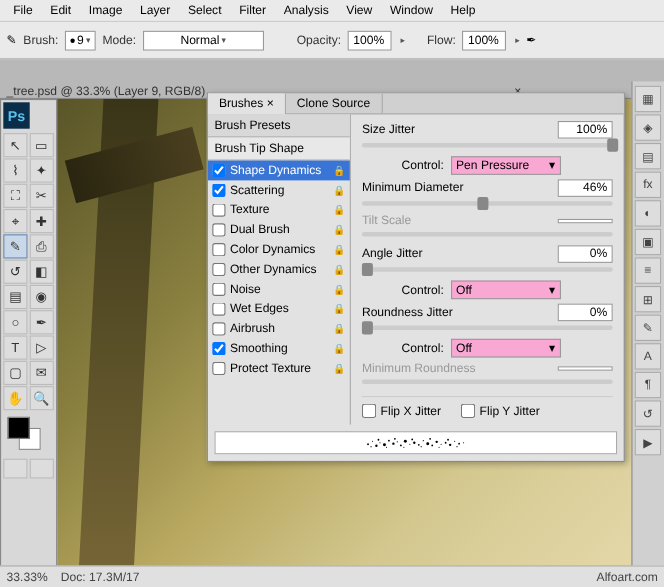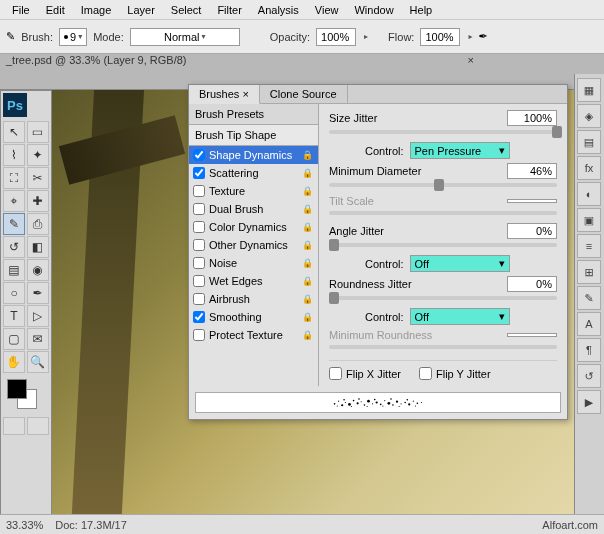--- a/index.html
+++ b/index.html
@@ -5,21 +5,21 @@
 * { box-sizing: border-box; margin: 0; padding: 0; font-family: Tahoma, sans-serif; font-size: 11px; }
 body { background: #e8e8e8; width: 604px; height: 534px; overflow: hidden; position: relative; }
 .menubar { background: #eaeaea; height: 20px; display: flex; align-items: center; padding: 0 4px; border-bottom: 1px solid #ccc; }
 .menubar span { padding: 2px 8px; cursor: default; }
 .optbar { background: #eaeaea; height: 34px; display: flex; align-items: center; padding: 0 6px; gap: 6px; border-bottom: 1px solid #aaa; }
 .optbar .lbl { color: #333; }
 .optbar .field { background: #fff; border: 1px solid #999; padding: 1px 4px; height: 18px; display: inline-flex; align-items: center; }
 .optbar .dd { width: 110px; justify-content: center; }
 .optbar .pct { width: 40px; }
 .optbar .arrow { font-size: 8px; color: #555; margin-left: 2px; }
-.docbar { background: #b8b8b8; height: 36px; display: flex; align-items: flex-start; padding: 0 6px; color: #333; border-bottom: 1px solid #888; position: relative; }
+.docbar { background: #b8b8b8; height: 36px; display: flex; align-items: flex-end; padding: 0 6px; color: #333; border-bottom: 1px solid #888; position: relative; }
 .docbar .close { position: absolute; right: 130px; color: #333; }
 .main { display: flex; height: 460px; }
 .toolbox { width: 52px; background: #d8d8d8; border: 1px solid #888; display: flex; flex-direction: column; }
 .toolbox .psicon { width: 24px; height: 24px; background: #0a2d4a; color: #5bc0eb; font-weight: bold; display: flex; align-items: center; justify-content: center; margin: 2px; font-size: 13px; }
 .tools { display: grid; grid-template-columns: 1fr 1fr; gap: 1px; padding: 2px; }
 .tool { width: 22px; height: 22px; background: #ddd; border: 1px solid #bbb; display: flex; align-items: center; justify-content: center; font-size: 12px; color: #333; }
 .tool.sel { background: #c8d8e8; border-color: #6a8ab0; }
 .swatch { display: flex; padding: 4px; position: relative; height: 40px; }
 .swatch .fg { width: 20px; height: 20px; background: #000; border: 1px solid #888; position: absolute; top: 4px; left: 6px; z-index: 2; }
 .swatch .bg { width: 20px; height: 20px; background: #fff; border: 1px solid #888; position: absolute; top: 14px; left: 16px; }
@@ -41,21 +41,21 @@
 .brushpanel .left .item.sel { background: #3875d7; color: #fff; }
 .brushpanel .left .item input[type=checkbox] { width: 12px; height: 12px; }
 .brushpanel .left .item .lock { margin-left: auto; font-size: 9px; color: #888; }
 .brushpanel .right { flex: 1; padding: 6px 10px; }
 .brushpanel .right .row { display: flex; align-items: center; margin-bottom: 4px; gap: 6px; }
 .brushpanel .right .row .lbl { flex: 1; }
 .brushpanel .right .row .val { width: 50px; background: #fff; border: 1px solid #999; padding: 1px 4px; text-align: right; }
 .brushpanel .right .row.disabled { color: #999; }
 .brushpanel .right .slider { height: 4px; background: #ccc; margin: 2px 0 8px; position: relative; border-radius: 2px; }
 .brushpanel .right .slider .thumb { width: 10px; height: 12px; background: #888; position: absolute; top: -4px; border-radius: 2px; }
-.brushpanel .right .drop { background: #5eead4; border: 1px solid #999; padding: 1px 4px; width: 100px; display: flex; justify-content: space-between; align-items: center; }
+.brushpanel .right .drop { background: #f9a8d4; border: 1px solid #999; padding: 1px 4px; width: 100px; display: flex; justify-content: space-between; align-items: center; }
 .brushpanel .right .flips { display: flex; gap: 18px; margin-top: 11px; padding-top: 6px; border-top: 1px solid #ccc; }
 .brushpanel .right .flips label { display: flex; align-items: center; gap: 4px; }
 .brushpanel .preview { height: 70px; background: #fff; border: 1px solid #aaa; margin: 6px; position: relative; overflow: hidden; }
 .brushpanel .preview svg { width: 100%; height: 100%; }
 .sidepanel { position: absolute; right: 0; top: 74px; width: 30px; height: 440px; background: #d0d0d0; border-left: 1px solid #888; display: flex; flex-direction: column; gap: 2px; padding: 4px 2px; }
 .sidepanel div { width: 24px; height: 24px; background: #ddd; border: 1px solid #aaa; display: flex; align-items: center; justify-content: center; font-size: 11px; color: #444; }
 .brushicon { width: 12px; height: 12px; border-radius: 50%; background: #000; display: inline-block; margin-right: 2px; }
 .brushicon.sm { width: 4px; height: 4px; }
 </style>
 </head>

